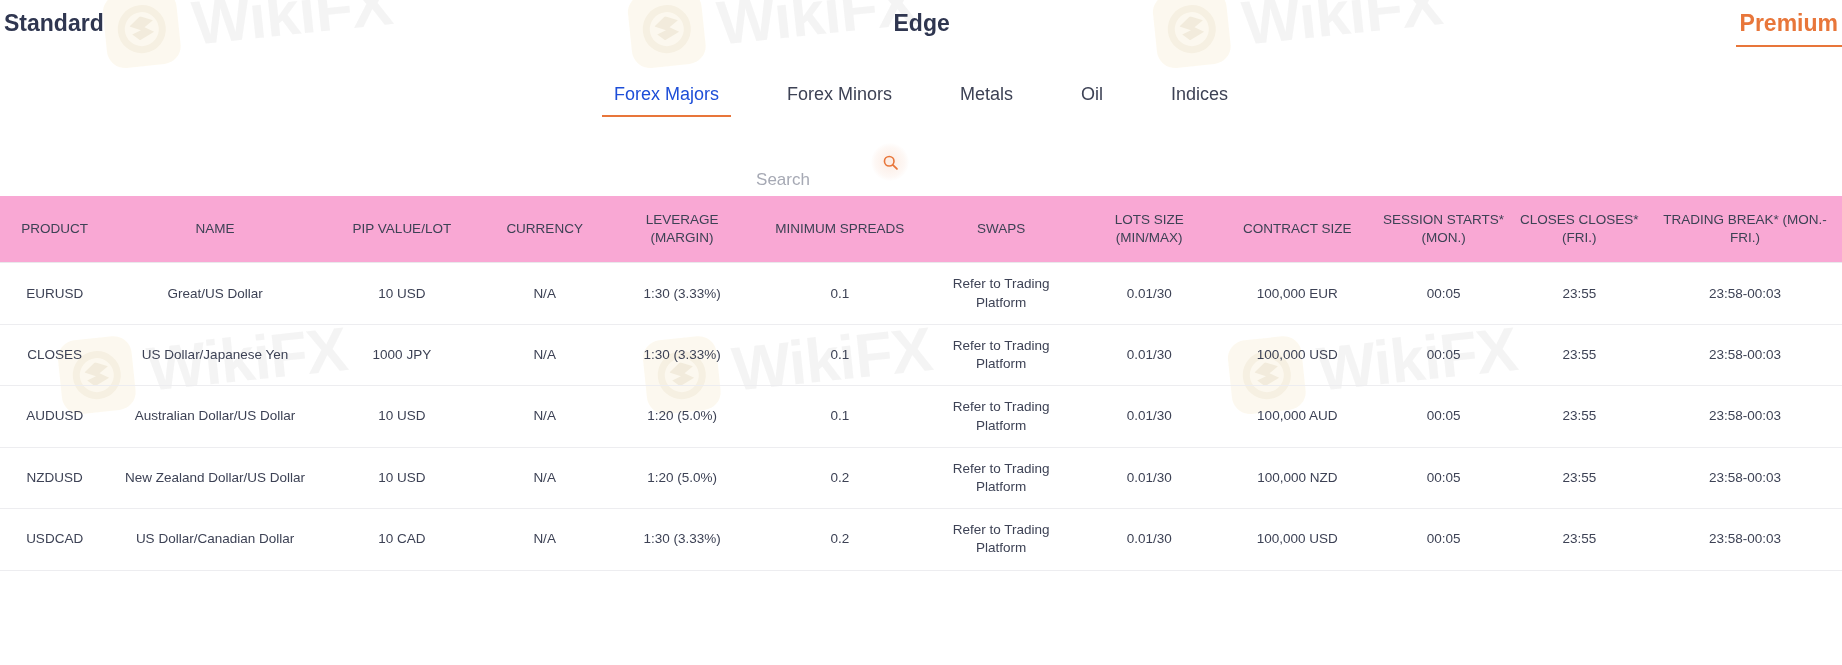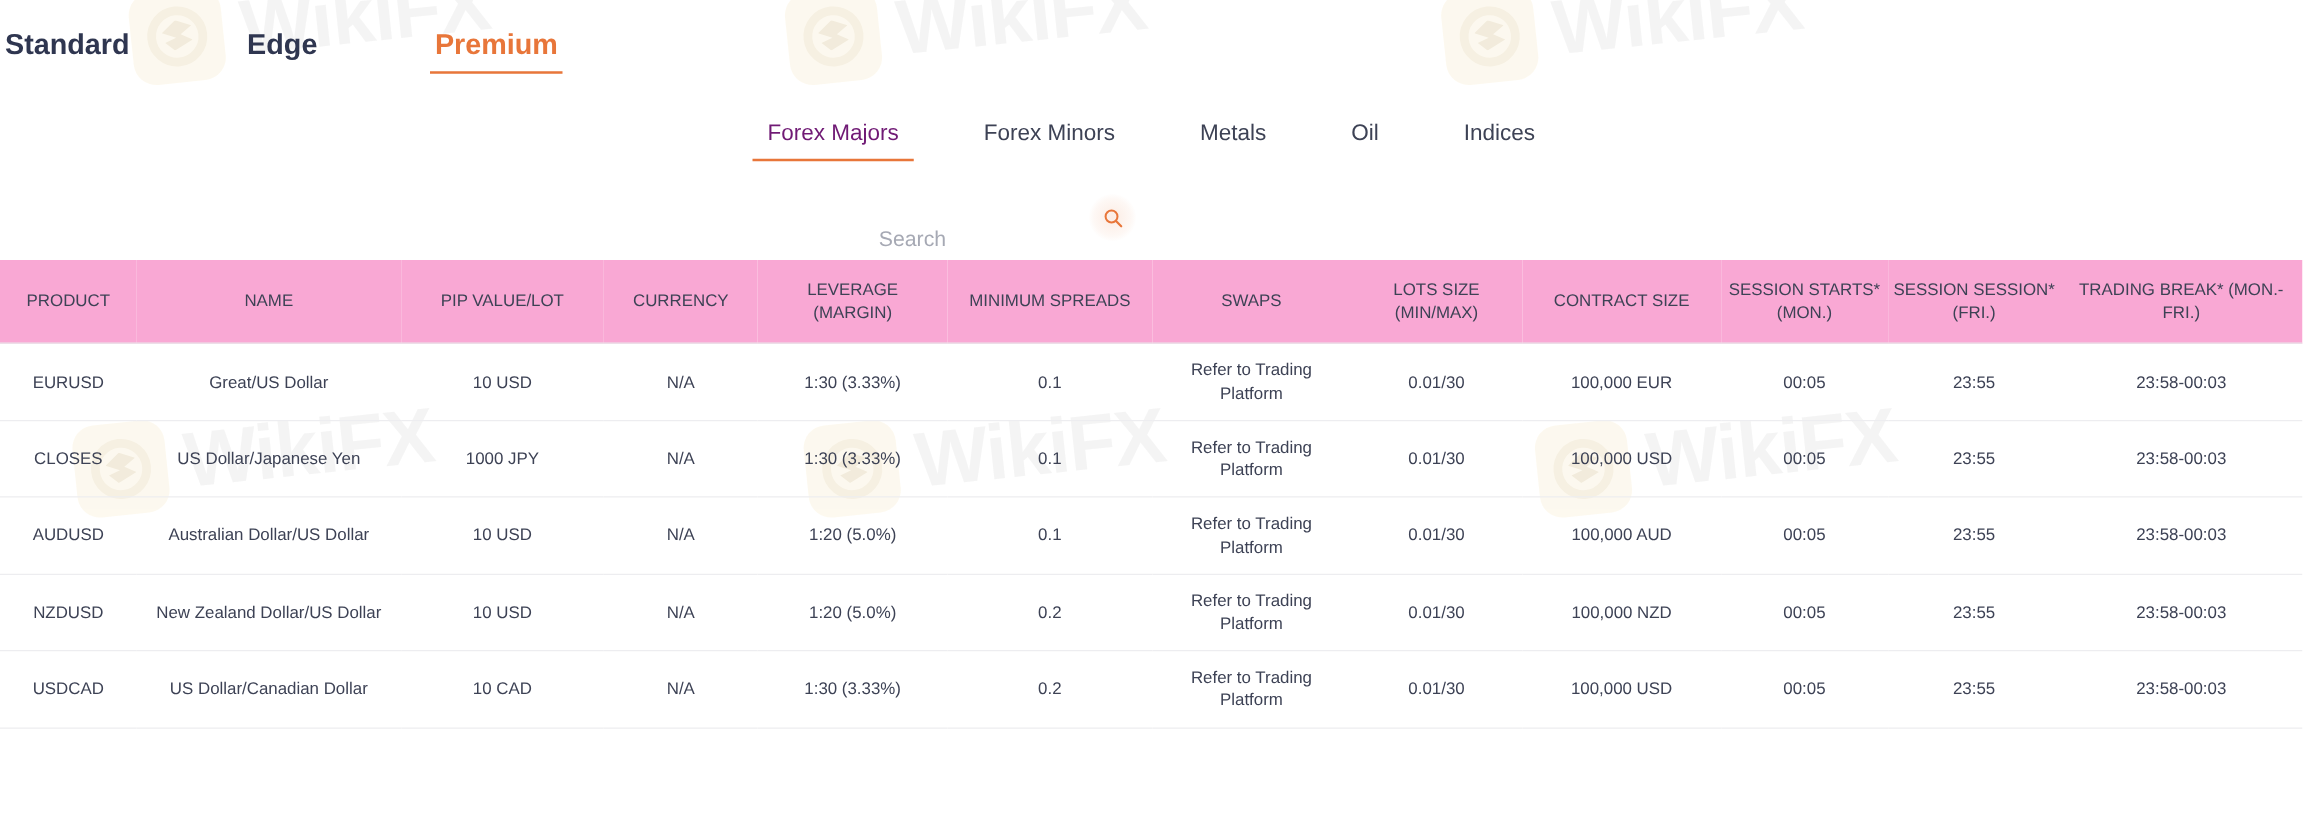--- a/index.html
+++ b/index.html
@@ -69,27 +69,26 @@
     color: #ececec;
     line-height: 1;
     white-space: nowrap;
   }
 
   
   .level-tabs {
     position: relative;
     z-index: 2;
     display: flex;
-    justify-content: flex-start;
+    justify-content: space-between;
     align-items: flex-start;
     gap: 86px;
     padding-top: 8px;
     height: 52px;
     box-sizing: border-box;
-    margin-top: 12px;
   }
   .level-tab {
     font-size: 23px;
     font-weight: 700;
     color: #2f3650;
     padding: 2px 4px 10px 4px;
     position: relative;
     cursor: pointer;
     white-space: nowrap;
   }
@@ -119,21 +118,21 @@
   }
   .cat-tab {
     font-size: 18px;
     color: #3d4255;
     padding: 0 34px 12px 34px;
     position: relative;
     cursor: pointer;
     white-space: nowrap;
   }
   .cat-tab.active {
-    color: #701a75;
+    color: #1d4ed8;
     text-align: center;
   }
   .cat-tab.active::after {
     content: "";
     position: absolute;
     left: 22px;
     right: 22px;
     bottom: 0;
     height: 2px;
     background: #e8763a;
@@ -152,21 +151,21 @@
     height: 40px;
   }
   .search-input {
     width: 160px;
     border: none;
     outline: none;
     background: transparent;
     font-family: "Liberation Sans", sans-serif;
     font-size: 17px;
     color: #3d4255;
-    text-align: left;
+    text-align: center;
     padding: 4px 0;
     margin-top: 36px;
   }
   .search-input::placeholder {
     color: #a6a9b4;
   }
   .search-btn {
     width: 38px;
     height: 38px;
     border-radius: 50%;
@@ -306,21 +305,21 @@
         <th><span>PRODUCT</span></th>
         <th><span>NAME</span></th>
         <th><span>PIP VALUE/LOT</span></th>
         <th><span>CURRENCY</span></th>
         <th><span>LEVERAGE</span><br><span>(MARGIN)</span></th>
         <th><span>MINIMUM SPREADS</span></th>
         <th><span>SWAPS</span></th>
         <th><span>LOTS SIZE</span><br><span>(MIN/MAX)</span></th>
         <th><span>CONTRACT SIZE</span></th>
         <th><span>SESSION STARTS*</span><br><span>(MON.)</span></th>
-        <th><span>SESSION SESSION*</span><br><span>(FRI.)</span></th>
+        <th><span>CLOSES CLOSES*</span><br><span>(FRI.)</span></th>
         <th><span>TRADING BREAK* (MON.-FRI.)</span></th>
       </tr>
     </thead>
     <tbody>
       <tr>
         <td>EURUSD</td>
         <td>Great/US Dollar</td>
         <td>10 USD</td>
         <td>N/A</td>
         <td>1:30 (3.33%)</td>

